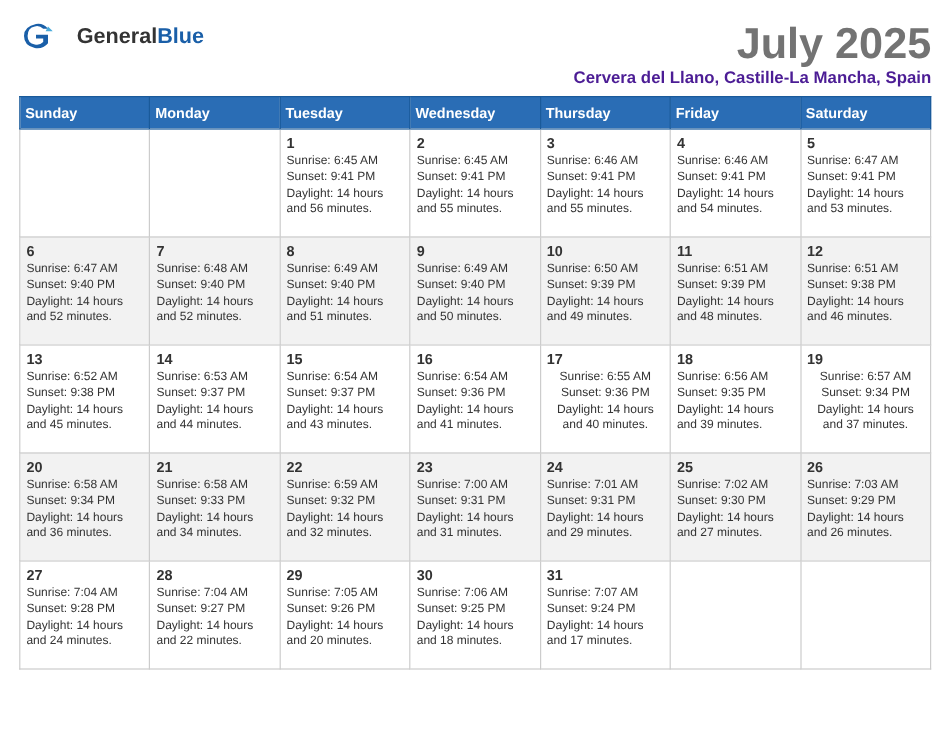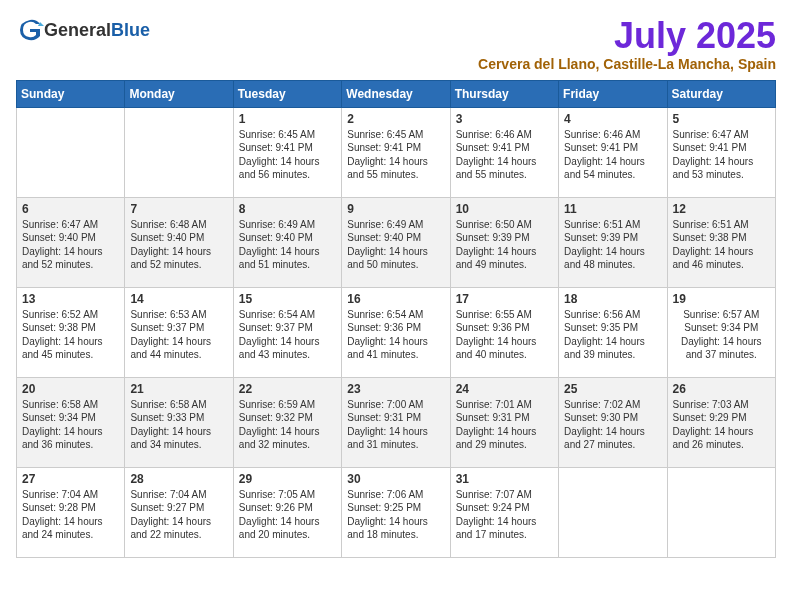--- a/index.html
+++ b/index.html
@@ -12,38 +12,38 @@
     }
     .header-area {
       display: flex;
       justify-content: space-between;
       align-items: flex-start;
       margin-bottom: 8px;
     }
     .logo {
       display: flex;
       align-items: center;
-      gap: 0;
+      gap: 20px;
     }
     .logo-icon {
       width: 28px;
       height: 28px;
     }
     .title-area {
       text-align: right;
     }
     .month-title {
       font-size: 36px;
       font-weight: bold;
-      color: #6d28d9;
+      color: #737373;
       line-height: 1.1;
     }
     .location-title {
       font-size: 14px;
-      color: #a16207;
+      color: #4c1d95;
       font-weight: bold;
     }
     .calendar-table {
       width: 100%;
       border-collapse: collapse;
       border: 1px solid #0f172a;
     }
     .calendar-table th {
       background-color: #2a6db5;
       color: #fff;
@@ -215,21 +215,21 @@
 Daylight: 14 hours and 43 minutes.</div>
         </td>
         <td>
           <span class="day-number">16</span>
           <div class="day-info" style="white-space: pre-line;">Sunrise: 6:54 AM
 Sunset: 9:36 PM
 Daylight: 14 hours and 41 minutes.</div>
         </td>
         <td>
           <span class="day-number">17</span>
-          <div class="day-info" style="white-space: pre-line;">Sunrise: 6:55 AM
+          <div class="day-info" style="white-space: pre-line; text-align: center;">Sunrise: 6:55 AM
 Sunset: 9:36 PM
 Daylight: 14 hours and 40 minutes.</div>
         </td>
         <td>
           <span class="day-number">18</span>
           <div class="day-info" style="white-space: pre-line;">Sunrise: 6:56 AM
 Sunset: 9:35 PM
 Daylight: 14 hours and 39 minutes.</div>
         </td>
         <td>

